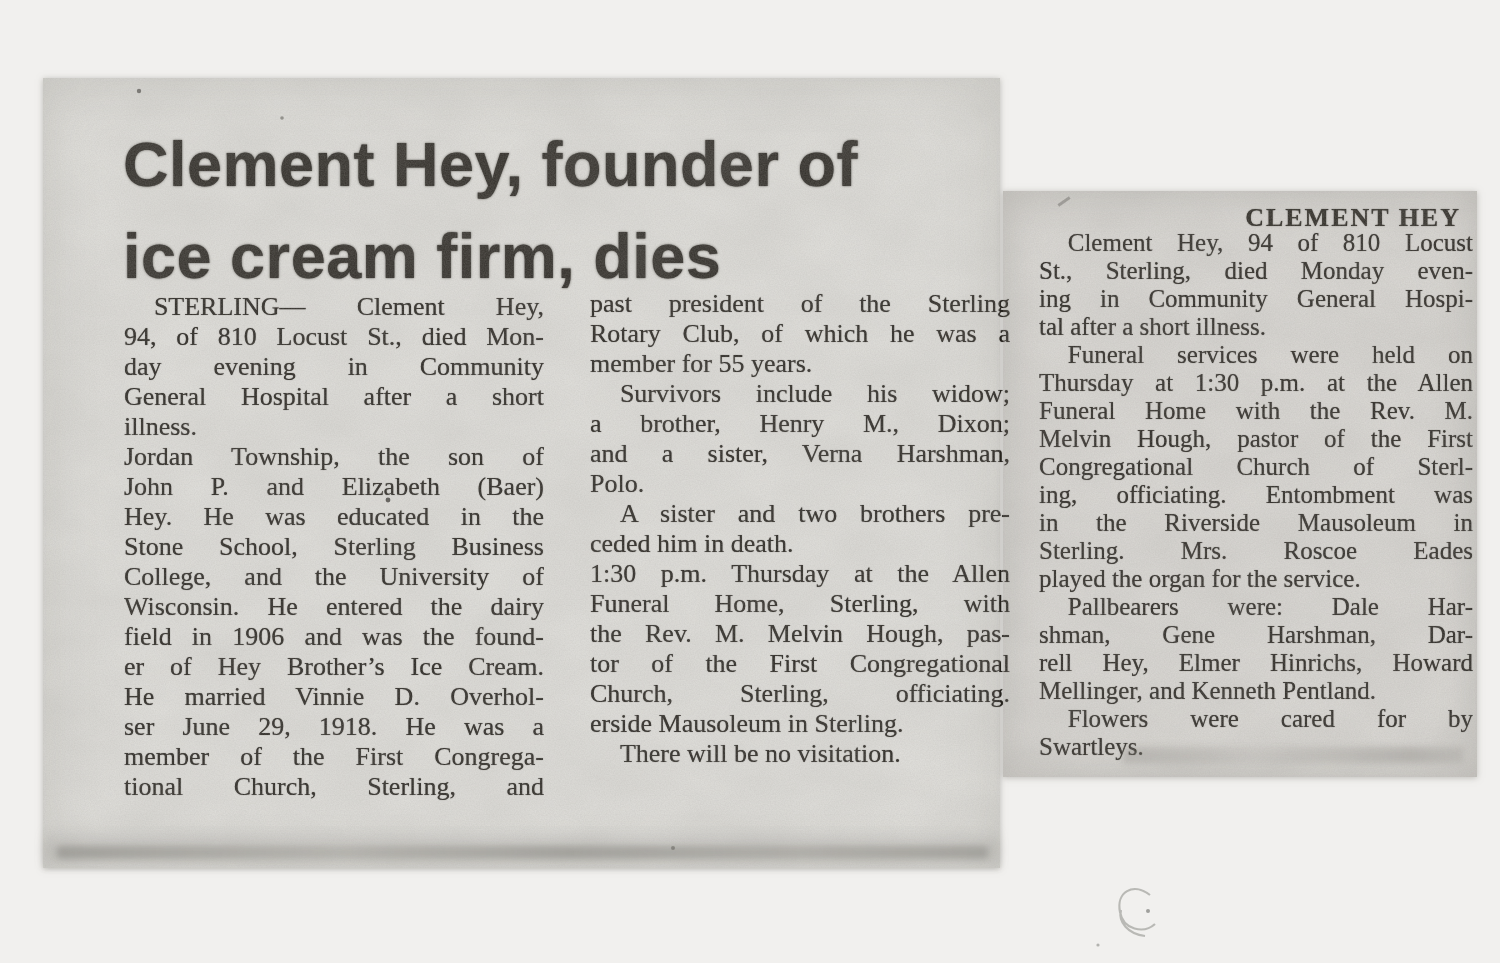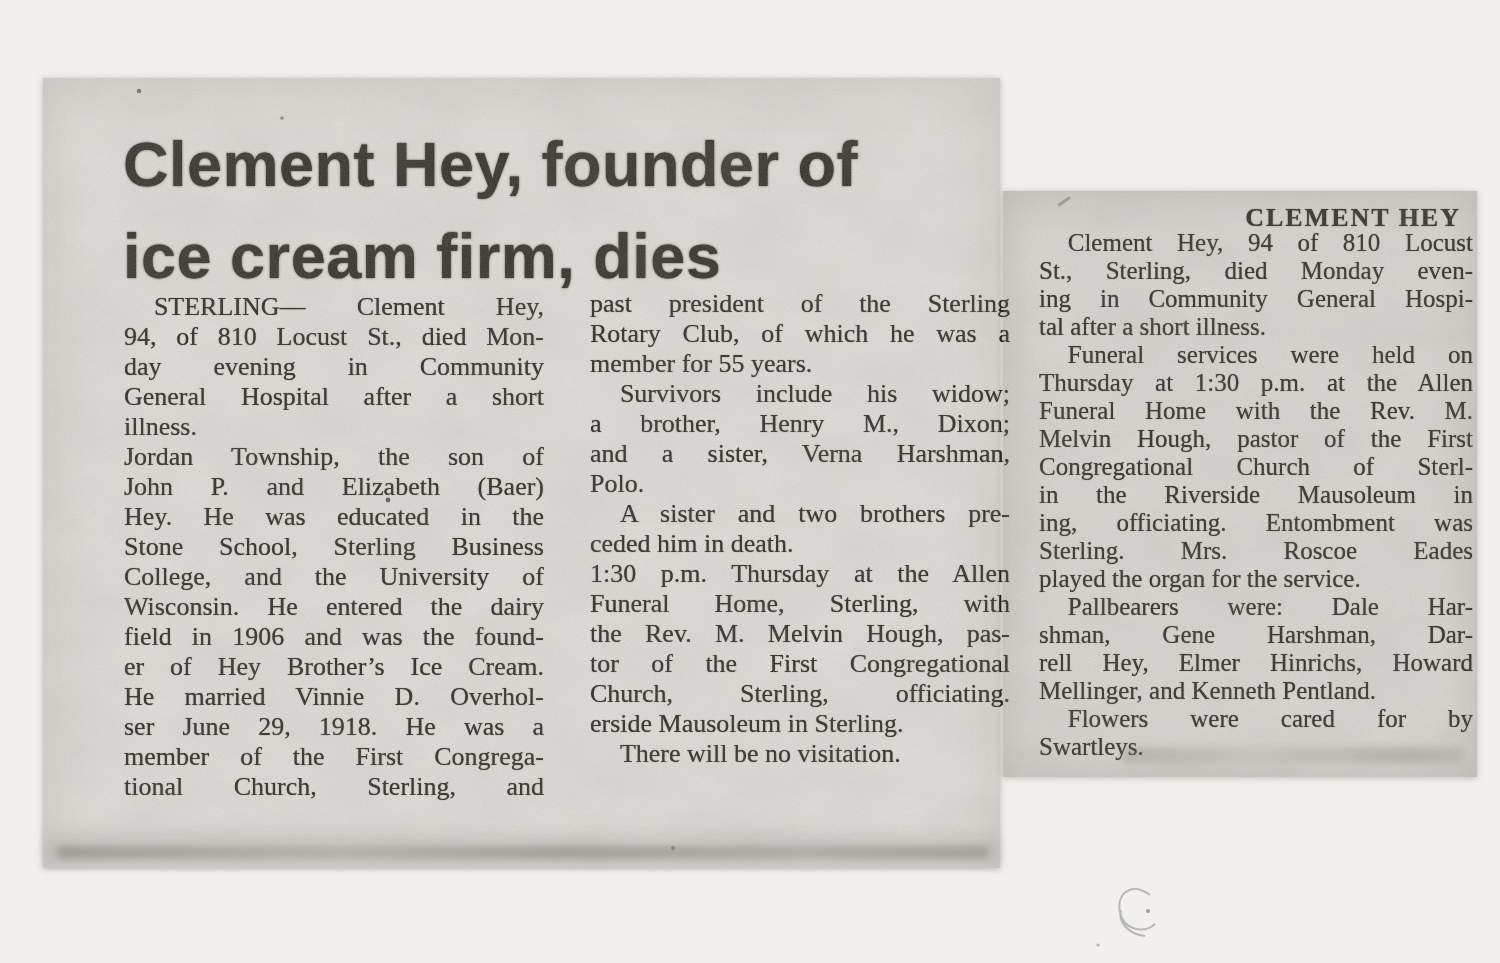--- a/index.html
+++ b/index.html
@@ -166,22 +166,22 @@
           <div class="line j">St., Sterling, died Monday even-</div>
           <div class="line j">ing in Community General Hospi-</div>
           <div class="line">tal after a short illness.</div>
         </div>
         <div class="para">
           <div class="line j ind">Funeral services were held on</div>
           <div class="line j">Thursday at 1:30 p.m. at the Allen</div>
           <div class="line j">Funeral Home with the Rev. M.</div>
           <div class="line j">Melvin Hough, pastor of the First</div>
           <div class="line j">Congregational Church of Sterl-</div>
+          <div class="line j">ing, officiating. Entombment was</div>
           <div class="line j">in the Riverside Mausoleum in</div>
-          <div class="line j">ing, officiating. Entombment was</div>
           <div class="line j">Sterling. Mrs. Roscoe Eades</div>
           <div class="line">played the organ for the service.</div>
         </div>
         <div class="para">
           <div class="line j ind">Pallbearers were: Dale Har-</div>
           <div class="line j">shman, Gene Harshman, Dar-</div>
           <div class="line j">rell Hey, Elmer Hinrichs, Howard</div>
           <div class="line">Mellinger, and Kenneth Pentland.</div>
         </div>
         <div class="para">

